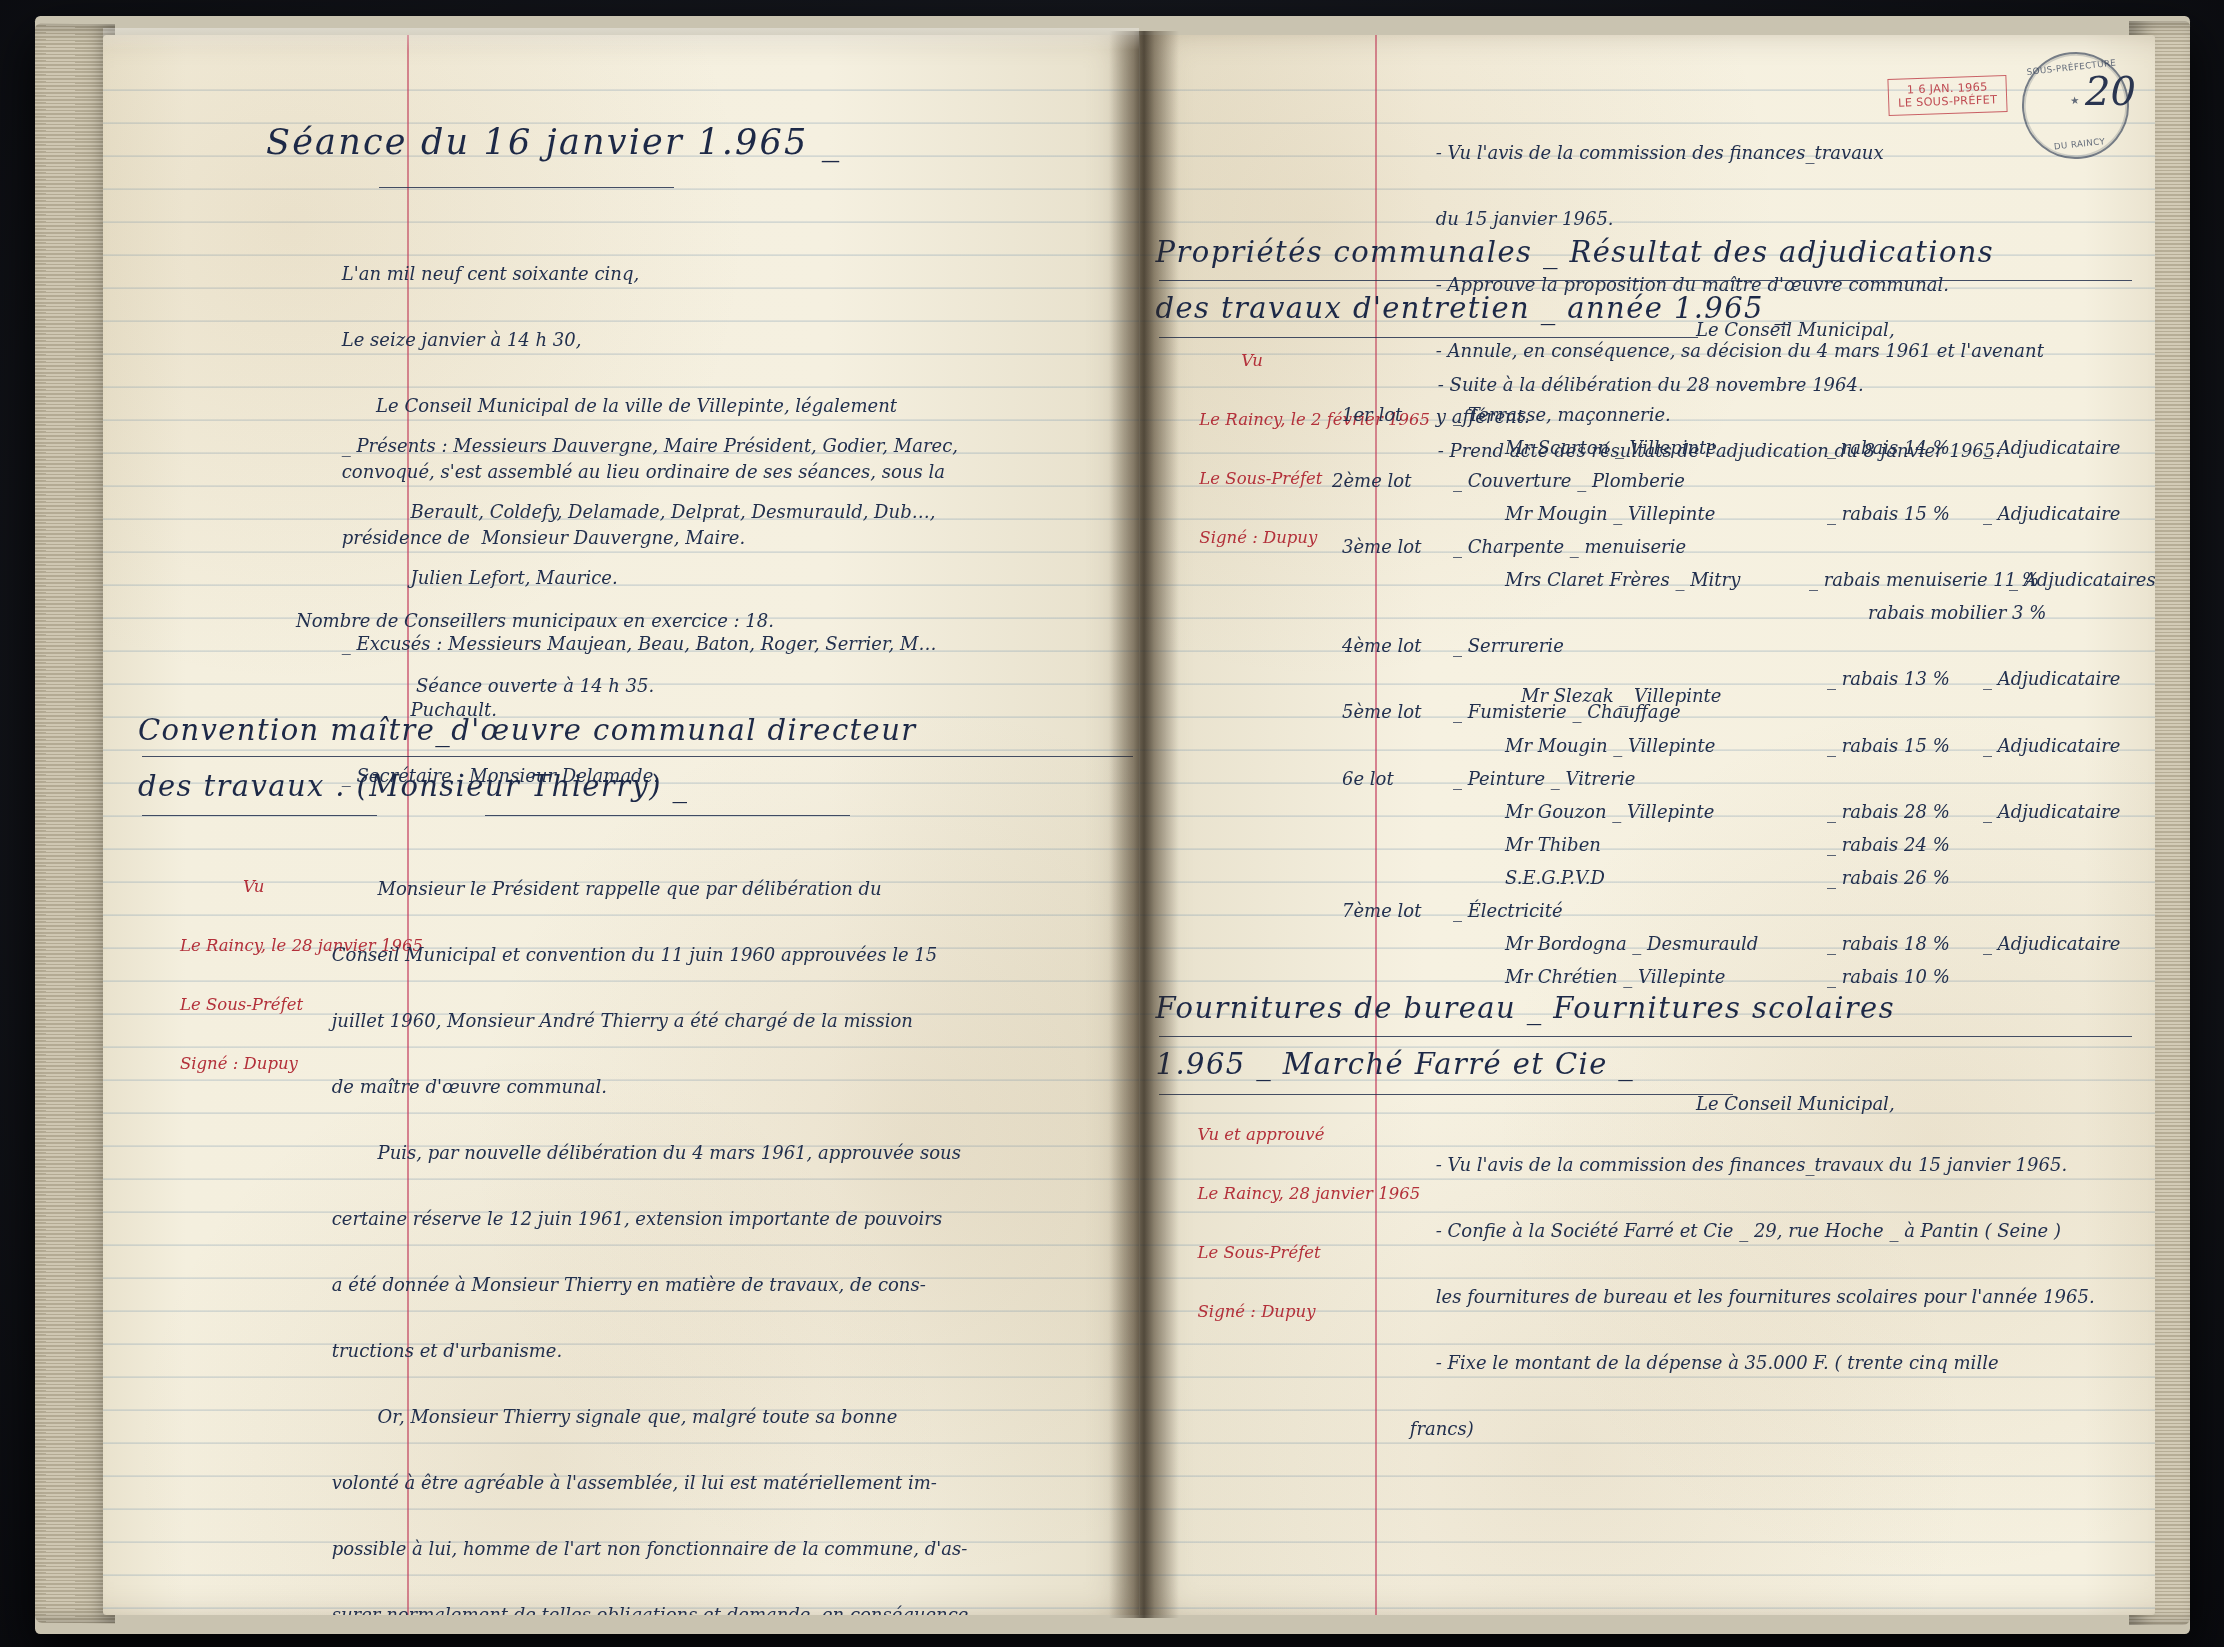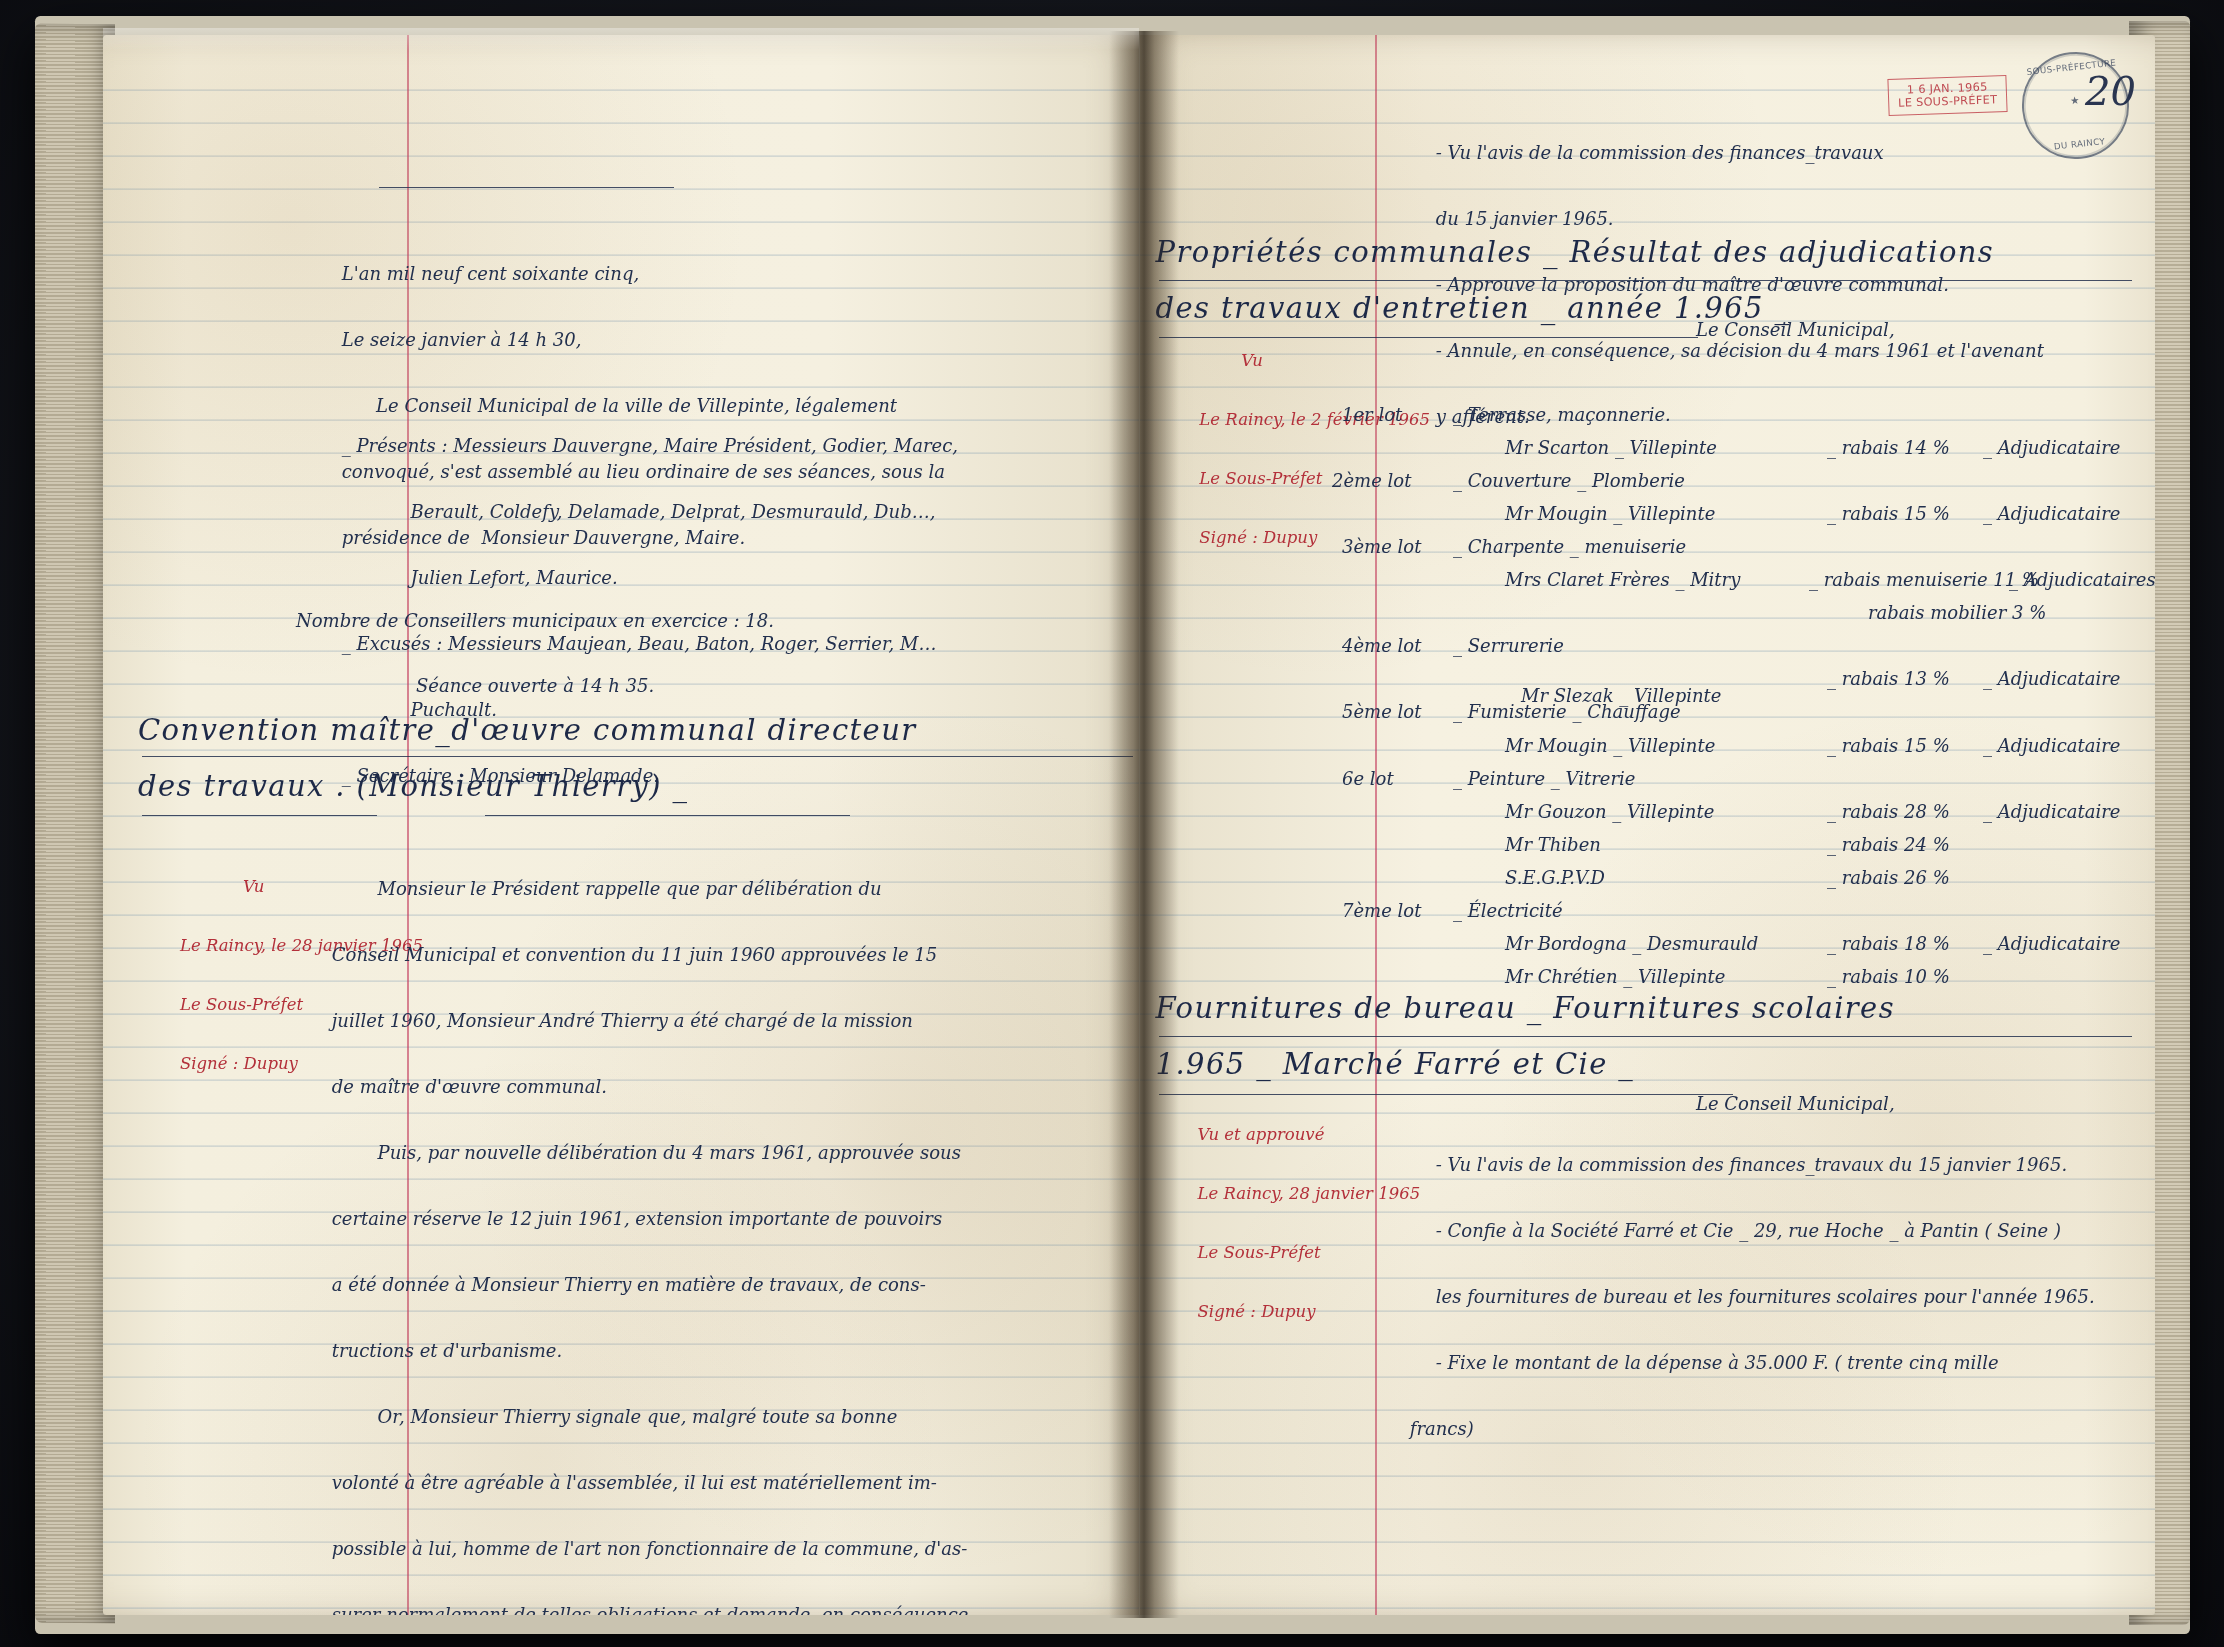--- a/index.html
+++ b/index.html
@@ -250,20 +250,21 @@
 
   <div class="book">
     <div class="edge-left"></div>
     <div class="edge-right"></div>
 
     <div class="page-leaf leaf-left">
       <div class="rules"></div>
       <div class="margin-rule"></div>
       <div class="grain"></div>
 
+      <div class="ink title-h" style="left:163px; top:87px;">Séance du 16 janvier 1.965 _</div>
       <div class="underline-hand" style="left:276px; top:152px; width:295px;"></div>
 
       <div class="block" style="left:193px; top:189px;">
         <span>L'an mil neuf cent soixante cinq,</span><br>
         <span>Le seize janvier à 14 h 30,</span><br>
         <span>      Le Conseil Municipal de la ville de Villepinte, légalement</span><br>
         <span>convoqué, s'est assemblé au lieu ordinaire de ses séances, sous la</span><br>
         <span>présidence de  Monsieur Dauvergne, Maire.</span>
       </div>
 
@@ -343,20 +344,24 @@
       <div class="underline-hand" style="left:19px; top:302px; width:539px;"></div>
 
       <div class="block red" style="left:17.4px; top:282px;">
         <span style="margin-left:42px;">Vu</span><br>
         <span>Le Raincy, le 2 février 1965</span><br>
         <span>Le Sous-Préfet</span><br>
         <span>Signé : Dupuy</span>
       </div>
 
       <div class="block" style="left:556px; top:278px;">Le Conseil Municipal,</div>
+      <div class="block" style="left:252px; top:300px;">
+        <span>- Suite à la délibération du 28 novembre 1964.</span><br>
+        <span>- Prend acte des résultats de l'adjudication du 8 janvier 1965.</span>
+      </div>
 
       <div class="lot-row" style="left:202px; top:363px;">1er lot</div>
       <div class="lot-row" style="left:313px; top:363px;">_ Terrasse, maçonnerie.</div>
       <div class="lot-row" style="left:365px; top:396px;">Mr Scarton _ Villepinte</div>
       <div class="lot-row" style="left:687px; top:396px;">_ rabais 14 %</div>
       <div class="lot-row" style="left:843px; top:396px;">_ Adjudicataire</div>
 
       <div class="lot-row" style="left:192px; top:429px;">2ème lot</div>
       <div class="lot-row" style="left:313px; top:429px;">_ Couverture _ Plomberie</div>
       <div class="lot-row" style="left:365px; top:462px;">Mr Mougin _ Villepinte</div>

